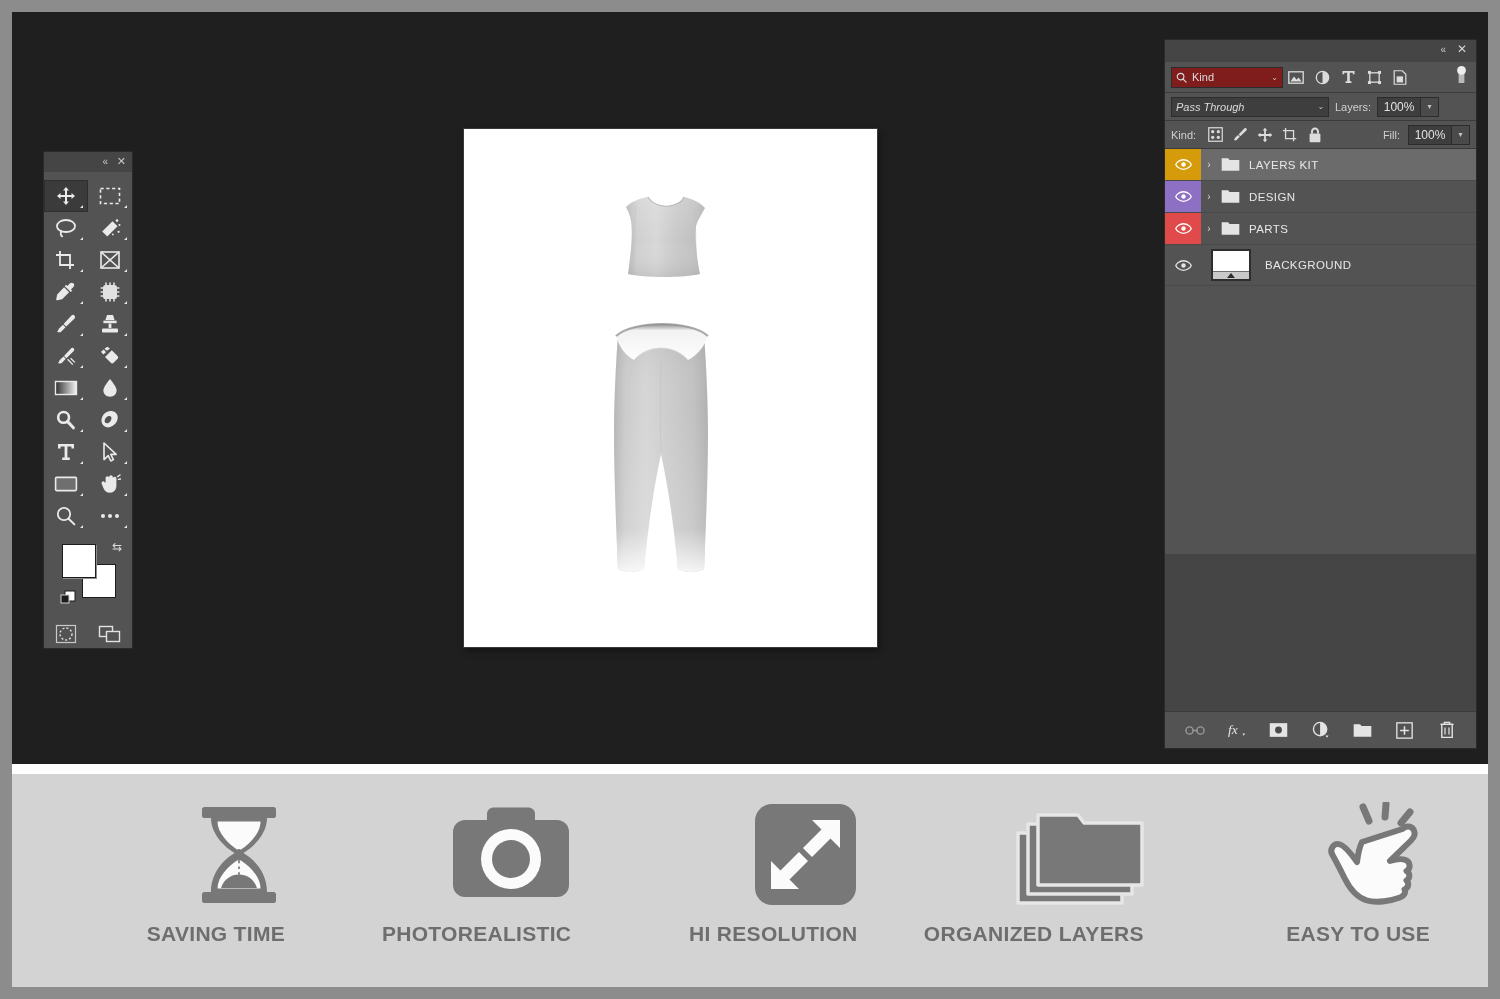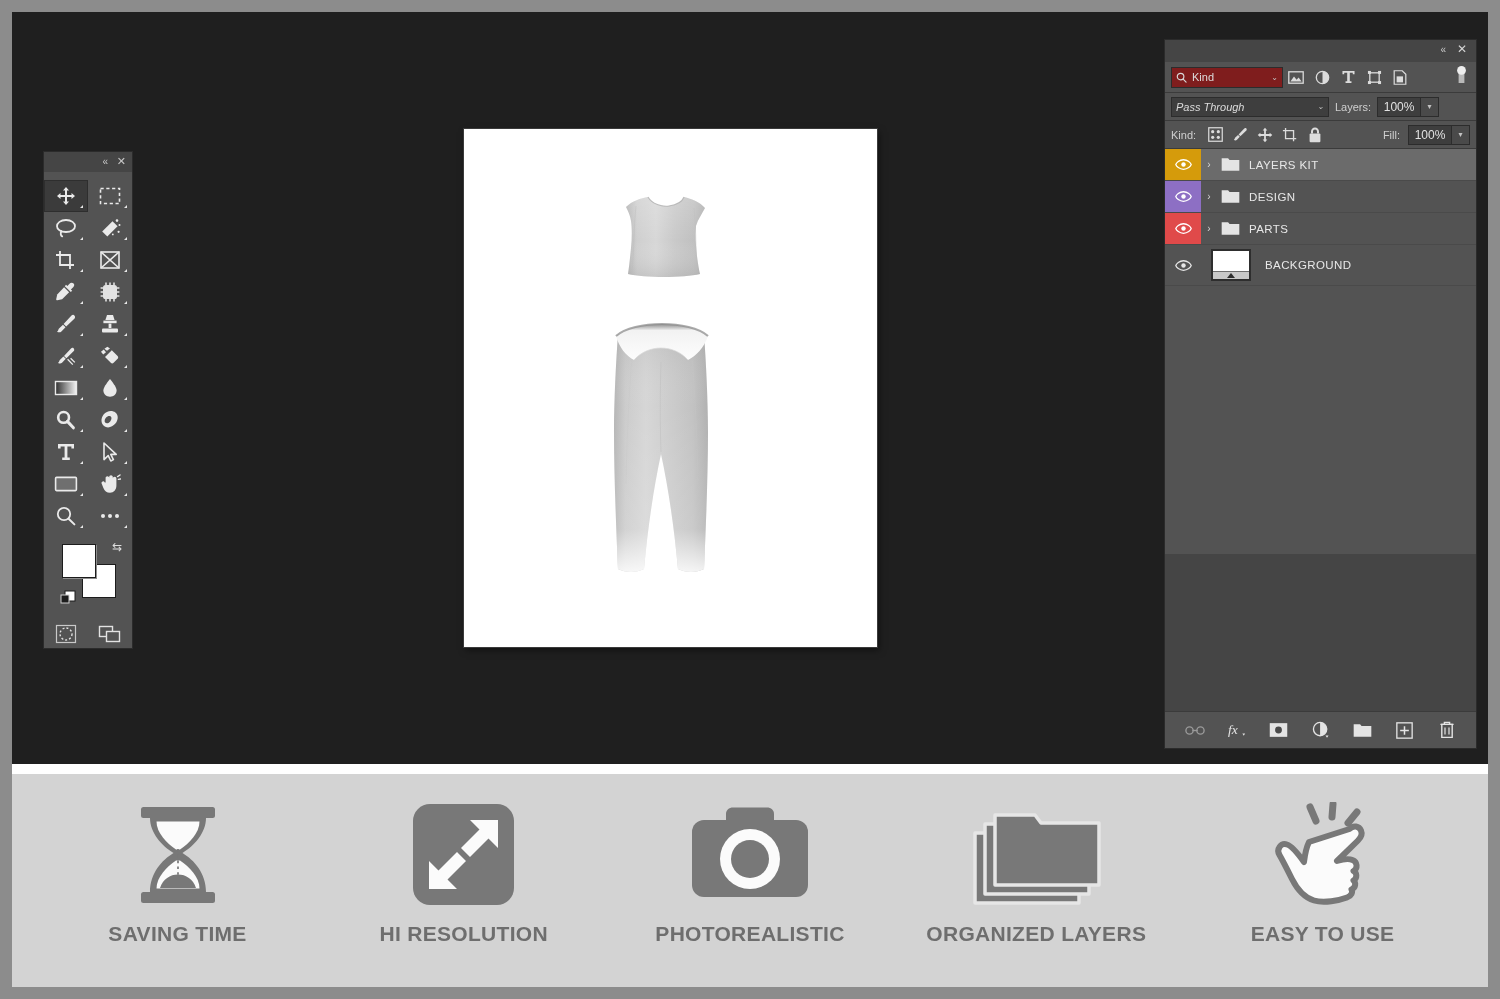--- a/index.html
+++ b/index.html
@@ -387,21 +387,21 @@
     display: flex;
     height: 100%;
     align-items: center;
     justify-content: space-between;
     padding: 0 58px 14px 58px;
     box-sizing: border-box;
   }
   .feature {
     display: flex;
     flex-direction: column;
-    align-items: center;
+    align-items: flex-end;
     width: 215px;
   }
   .feature-ico {
     height: 106px;
     display: flex;
     align-items: center;
     justify-content: center;
   }
   .feature-label {
     margin-top: 14px;
@@ -968,39 +968,39 @@
             <path d="M24.5 83.5 C24.5 72 35 61.5 44 55.5 H48 C57 61.5 67.5 72 67.5 83.5 Z" fill="#fbfbfb"></path>
             <path d="M28 83 C31 74 38 69.5 46 69.5 C54 69.5 61 74 64 83 Z" fill="#787878"></path>
             <path d="M46 44 V70" stroke="#787878" stroke-width="1.7" stroke-dasharray="2.6 3.2"></path>
           </svg>
         </div>
         <div class="feature-label">SAVING TIME</div>
       </div>
 
       <div class="feature">
         <div class="feature-ico">
-          <svg width="105" height="105" viewBox="0 0 105 105">
-            <rect x="2" y="2" width="101" height="101" rx="17" fill="#787878"></rect>
-            <path d="M87 18 L87 46 L77.5 36.5 L59 55 L50 46 L68.5 27.5 L59 18 Z" fill="#fbfbfb"></path>
-            <path d="M18 87 L18 59 L27.5 68.5 L46 50 L55 59 L36.5 77.5 L46 87 Z" fill="#fbfbfb"></path>
-          </svg>
-        </div>
-        <div class="feature-label">HI RESOLUTION</div>
-      </div>
-
-      <div class="feature">
-        <div class="feature-ico">
           <svg width="120" height="100" viewBox="0 0 120 100">
             <path d="M36 9 C36 5 39 2.5 43 2.5 H77 C81 2.5 84 5 84 9 V16 H36 Z" fill="#787878"></path>
             <rect x="2" y="15" width="116" height="77" rx="12" fill="#787878"></rect>
             <circle cx="60" cy="54" r="30" fill="#fbfbfb"></circle>
             <circle cx="60" cy="54" r="19" fill="#787878"></circle>
           </svg>
         </div>
         <div class="feature-label">PHOTOREALISTIC</div>
+      </div>
+
+      <div class="feature">
+        <div class="feature-ico">
+          <svg width="105" height="105" viewBox="0 0 105 105">
+            <rect x="2" y="2" width="101" height="101" rx="17" fill="#787878"></rect>
+            <path d="M87 18 L87 46 L77.5 36.5 L59 55 L50 46 L68.5 27.5 L59 18 Z" fill="#fbfbfb"></path>
+            <path d="M18 87 L18 59 L27.5 68.5 L46 50 L55 59 L36.5 77.5 L46 87 Z" fill="#fbfbfb"></path>
+          </svg>
+        </div>
+        <div class="feature-label">HI RESOLUTION</div>
       </div>
 
 
       <div class="feature">
         <div class="feature-ico">
           <svg width="130" height="104" viewBox="0 0 130 104">
             <path d="M4 30 H44 L50 38 H108 V100 H4 Z" fill="#787878" stroke="#e6e6e6" stroke-width="3.5" stroke-linejoin="round"></path>
             <path d="M14 21 H54 L60 29 H118 V91 H14 Z" fill="#787878" stroke="#e6e6e6" stroke-width="3.5" stroke-linejoin="round"></path>
             <path d="M24 12 H64 L70 20 H128 V82 H24 Z" fill="#787878" stroke="#e6e6e6" stroke-width="3.5" stroke-linejoin="round"></path>
           </svg>

